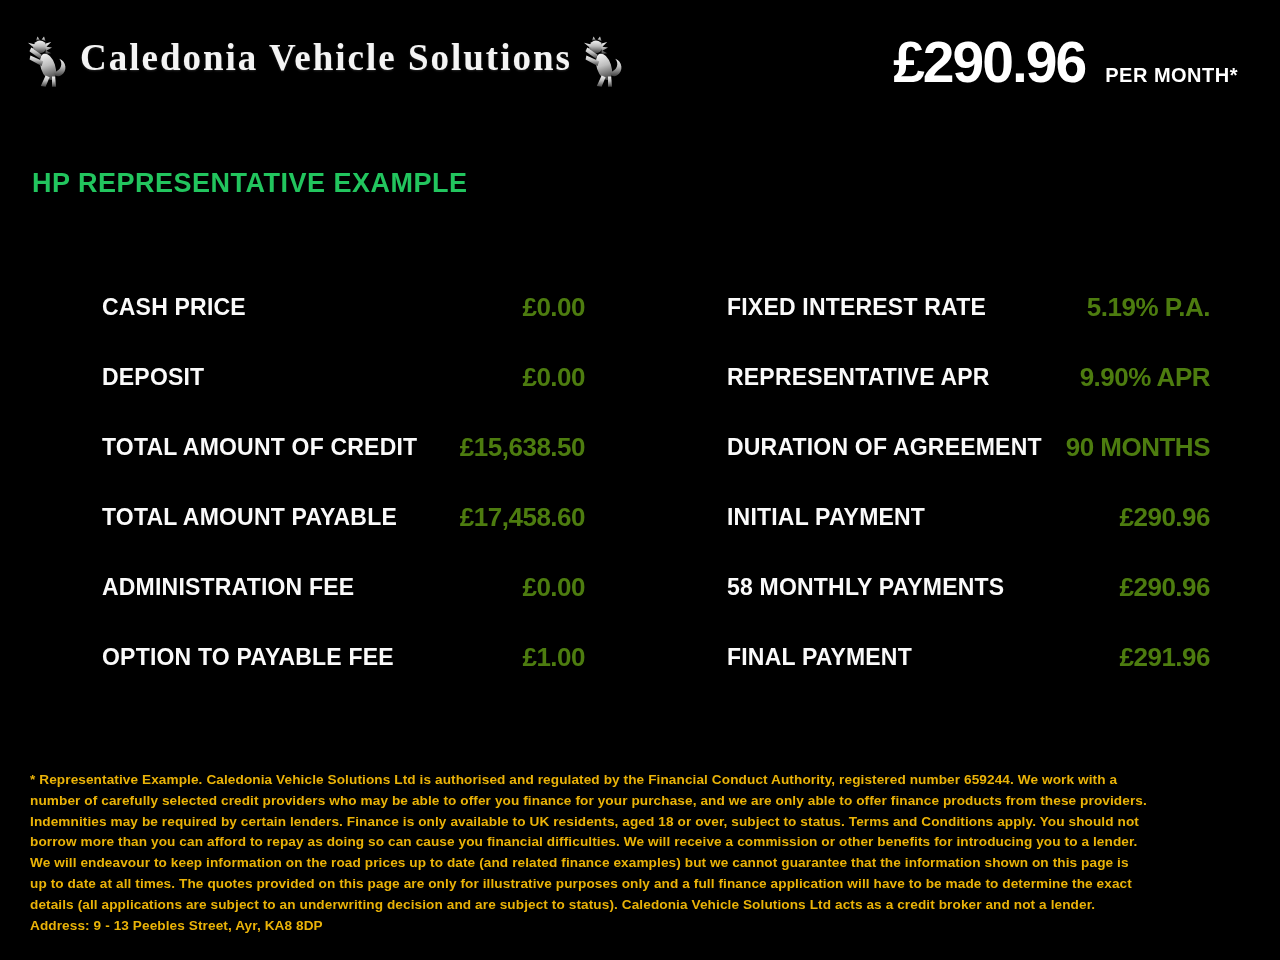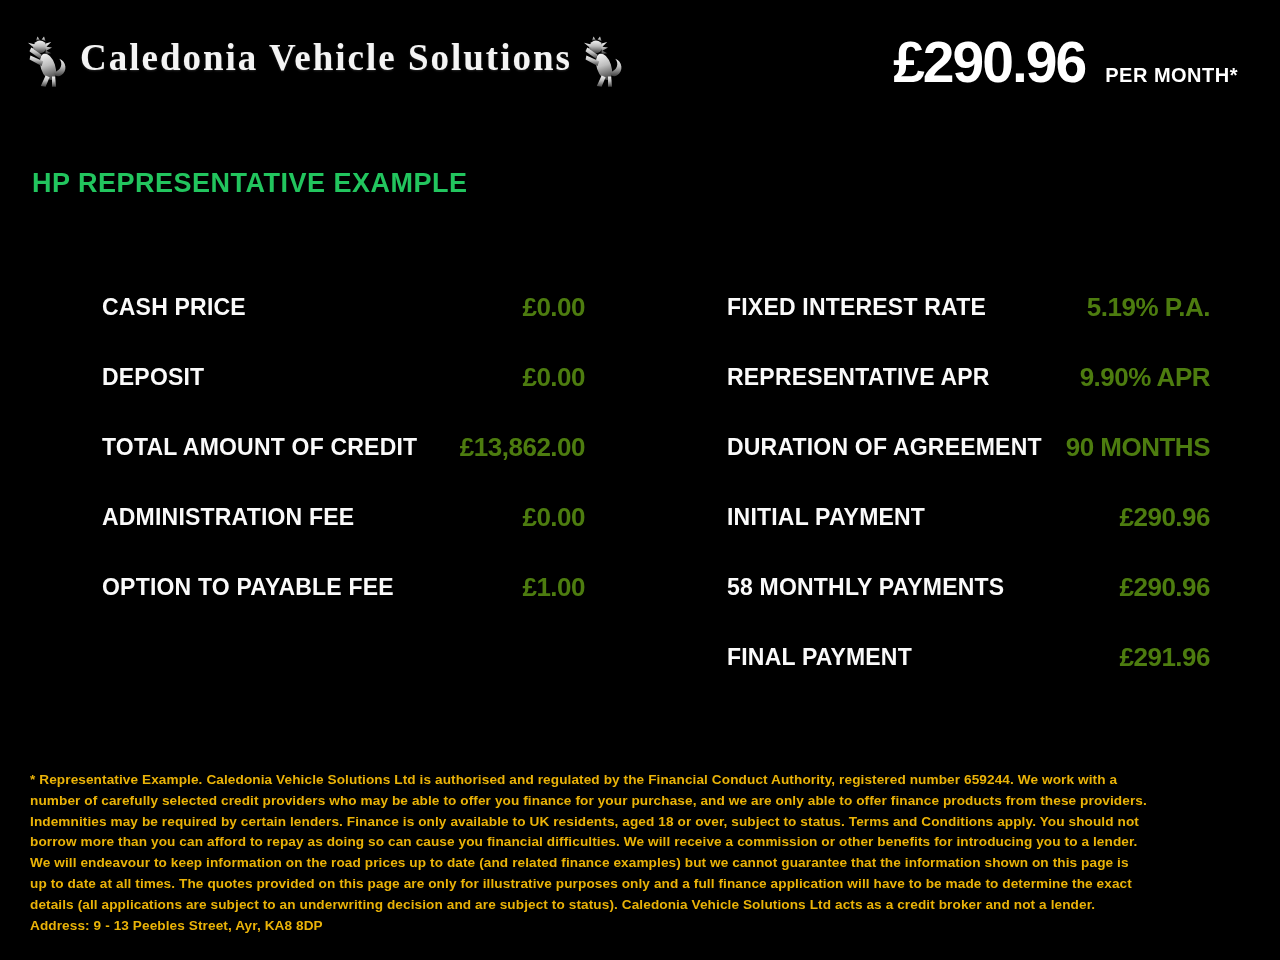--- a/index.html
+++ b/index.html
@@ -175,21 +175,25 @@
       <div class="finance-row">
         <div class="row-label">CASH PRICE</div>
         <div class="row-value">£0.00</div>
       </div>
       <div class="finance-row">
         <div class="row-label">DEPOSIT</div>
         <div class="row-value">£0.00</div>
       </div>
       <div class="finance-row">
         <div class="row-label">TOTAL AMOUNT OF CREDIT</div>
-        <div class="row-value">£13,862.00</div>
+        <div class="row-value">£15,638.50</div>
+      </div>
+      <div class="finance-row">
+        <div class="row-label">TOTAL AMOUNT PAYABLE</div>
+        <div class="row-value">£17,458.60</div>
       </div>
       <div class="finance-row">
         <div class="row-label">ADMINISTRATION FEE</div>
         <div class="row-value">£0.00</div>
       </div>
       <div class="finance-row">
         <div class="row-label">OPTION TO PAYABLE FEE</div>
         <div class="row-value">£1.00</div>
       </div>
     </div>

